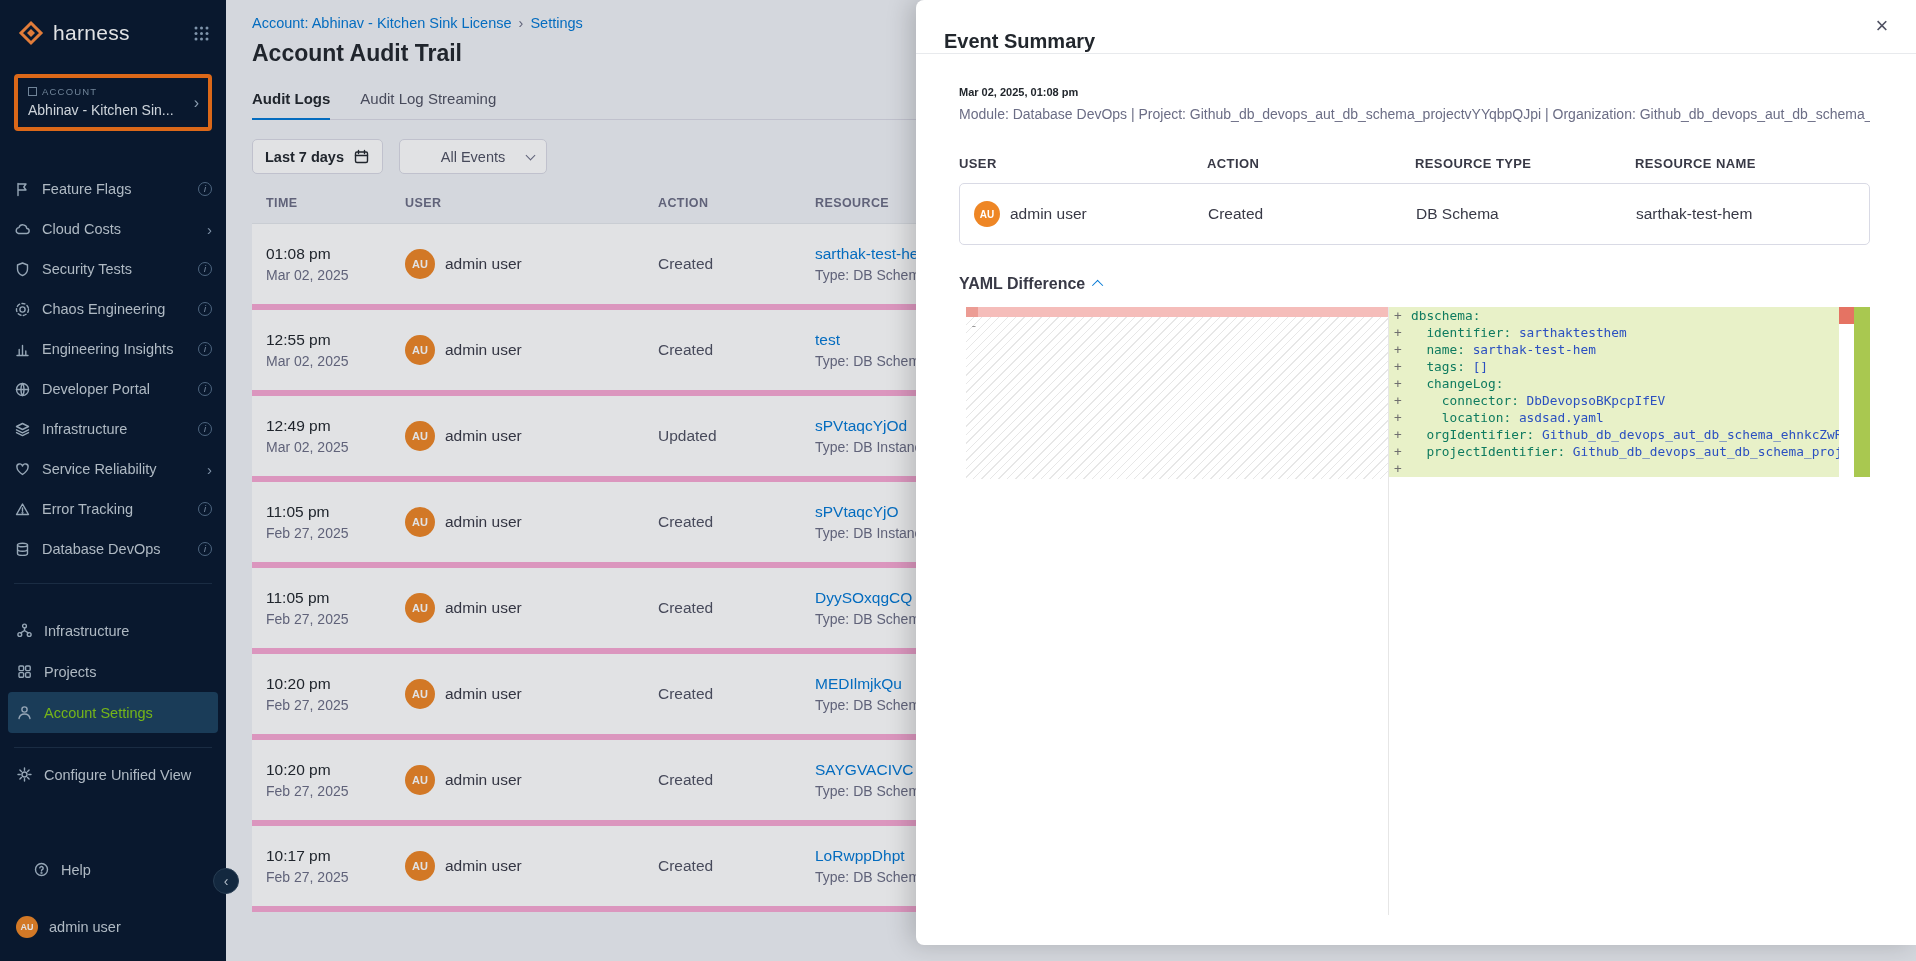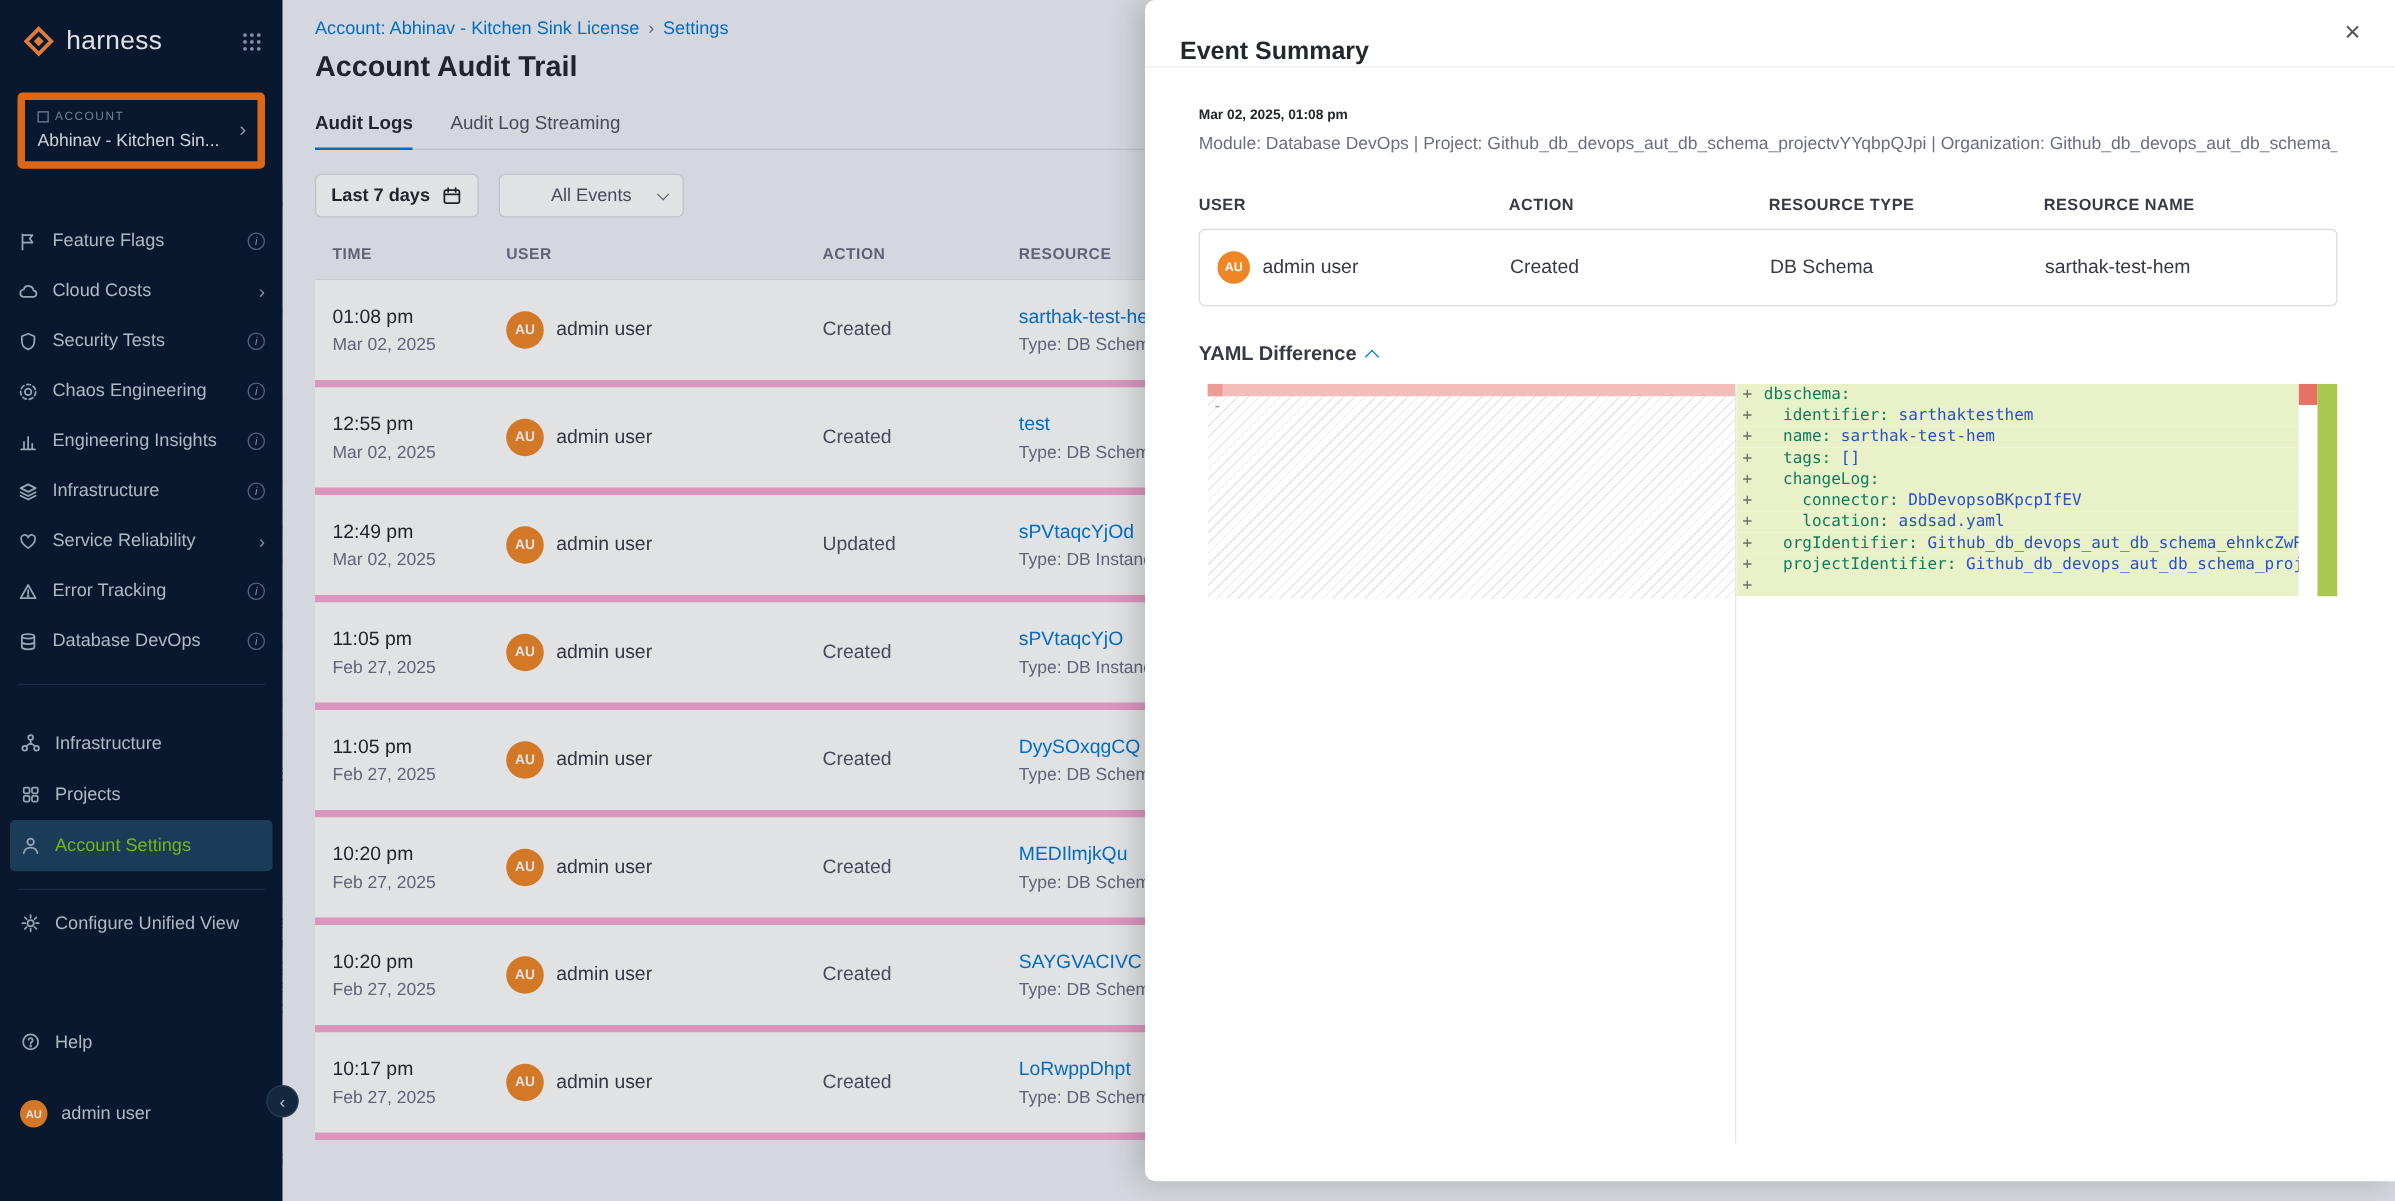--- a/index.html
+++ b/index.html
@@ -3,39 +3,39 @@
 <meta charset="utf-8">
 <style>
   * { margin:0; padding:0; box-sizing:border-box; }
   html,body { width:1916px; height:961px; overflow:hidden; font-family:"Liberation Sans", sans-serif; background:#EFF2F6; }
 
   
   .sidebar { position:fixed; left:0; top:0; bottom:0; width:226px; background:#07182E; color:#C6D0DA; z-index:1; }
   .logo-row { display:flex; align-items:center; gap:9px; padding:20px 16px 0 18px; }
   .logo-text { color:#FFFFFF; font-size:21px; font-weight:500; letter-spacing:.3px; }
   .grid-icon { margin-left:auto; cursor:pointer; }
-  .account-box { margin:28px 14px 0 14px; border:6px solid #f97316; border-radius:4px; padding:8px 22px 9px 10px; position:relative; cursor:pointer; }
+  .account-box { margin:28px 14px 0 14px; border:4px solid #f97316; border-radius:4px; padding:8px 22px 9px 10px; position:relative; cursor:pointer; }
   .account-label { font-size:9.5px; letter-spacing:1.2px; color:#7E93A9; display:flex; align-items:center; gap:5px; }
   .account-label::before { content:""; width:7px; height:7px; border:1px solid #7E93A9; display:inline-block; }
   .account-name { margin-top:5px; font-size:14px; color:#E8EEF4; white-space:nowrap; overflow:hidden; }
   .account-chev { position:absolute; right:9px; top:50%; transform:translateY(-50%); color:#9DB0C4; font-size:16px; }
   .modules { margin-top:38px; }
   .side-item { height:40px; display:flex; align-items:center; gap:11px; padding:0 14px; font-size:14.5px; color:#C6D0DA; cursor:pointer; }
   .side-item svg { flex:none; }
   .mod-right { margin-left:auto; }
   .info-dot { width:14px; height:14px; border:1px solid #56708C; border-radius:50%; color:#8FA3BA; font-size:9px; display:flex; align-items:center; justify-content:center; font-style:italic; }
   .info-dot::after { content:"i"; }
   .mod-chev { color:#8FA3BA; font-size:15px; }
   .mod-chev::after { content:"›"; }
   .side-sep { height:1px; background:#1B2F47; margin:14px 14px 0 14px; }
   .links { margin-top:26px; }
   .links .side-item { height:41px; margin:0 8px; border-radius:4px; padding:0 8px; }
   .side-item.active { background:#1B415F; color:#84cc16; }
   .cfg-row { margin-top:6px; }
-  .help-row { margin-top:54px; }
+  .help-row { margin-top:54px;margin-left:17px; }
   .user-row { margin-top:16px; }
   .avatar { border-radius:50%; background:#EE8625; color:#fff; font-weight:700; display:flex; align-items:center; justify-content:center; flex:none; }
   .avatar.sm { width:22px; height:22px; font-size:9px; }
   .collapse-handle { position:absolute; left:213px; top:868px; width:26px; height:26px; border-radius:50%; background:#132A42; border:1px solid #2A4158; color:#CDD7E1; display:flex; align-items:center; justify-content:center; font-size:14px; z-index:2; cursor:pointer; }
   .collapse-handle::after { content:"‹"; }
 
   
   .main { position:fixed; left:226px; right:0; top:0; bottom:0; background:#F1F3F7; padding-left:26px; }
   .breadcrumb { padding-top:15px; font-size:14.5px; display:flex; gap:7px; align-items:center; }
   .crumb-link { color:#0278D5; cursor:pointer; }
@@ -167,20 +167,28 @@
     </div>
     <div class="side-item">
       <svg class="ic" width="17" height="17" viewBox="0 0 17 17">
           <path d="M3 14.5h11M5.2 14V8.5M8.5 14V4.5M11.8 14V10"></path>
         </svg>
       <span>Engineering Insights</span>
       <span class="mod-right info-dot"></span>
     </div>
     <div class="side-item">
       <svg class="ic" width="17" height="17" viewBox="0 0 17 17">
+          <circle cx="8.5" cy="8.5" r="6"></circle>
+          <path d="M2.5 8.5h12M8.5 2.5c2 2 2 10 0 12c-2-2-2-10 0-12z"></path>
+        </svg>
+      <span>Developer Portal</span>
+      <span class="mod-right info-dot"></span>
+    </div>
+    <div class="side-item">
+      <svg class="ic" width="17" height="17" viewBox="0 0 17 17">
           <path d="M8.5 2.5l6 3-6 3-6-3zM2.5 8.8l6 3 6-3M2.5 11.6l6 3 6-3"></path>
         </svg>
       <span>Infrastructure</span>
       <span class="mod-right info-dot"></span>
     </div>
     <div class="side-item">
       <svg class="ic" width="17" height="17" viewBox="0 0 17 17">
           <path d="M8.5 13.5C5 11 3 9 3 6.5A2.5 2.5 0 0 1 8.5 5a2.5 2.5 0 0 1 5.5 1.5c0 2.5-2 4.5-5.5 7z"></path>
         </svg>
       <span>Service Reliability</span>

